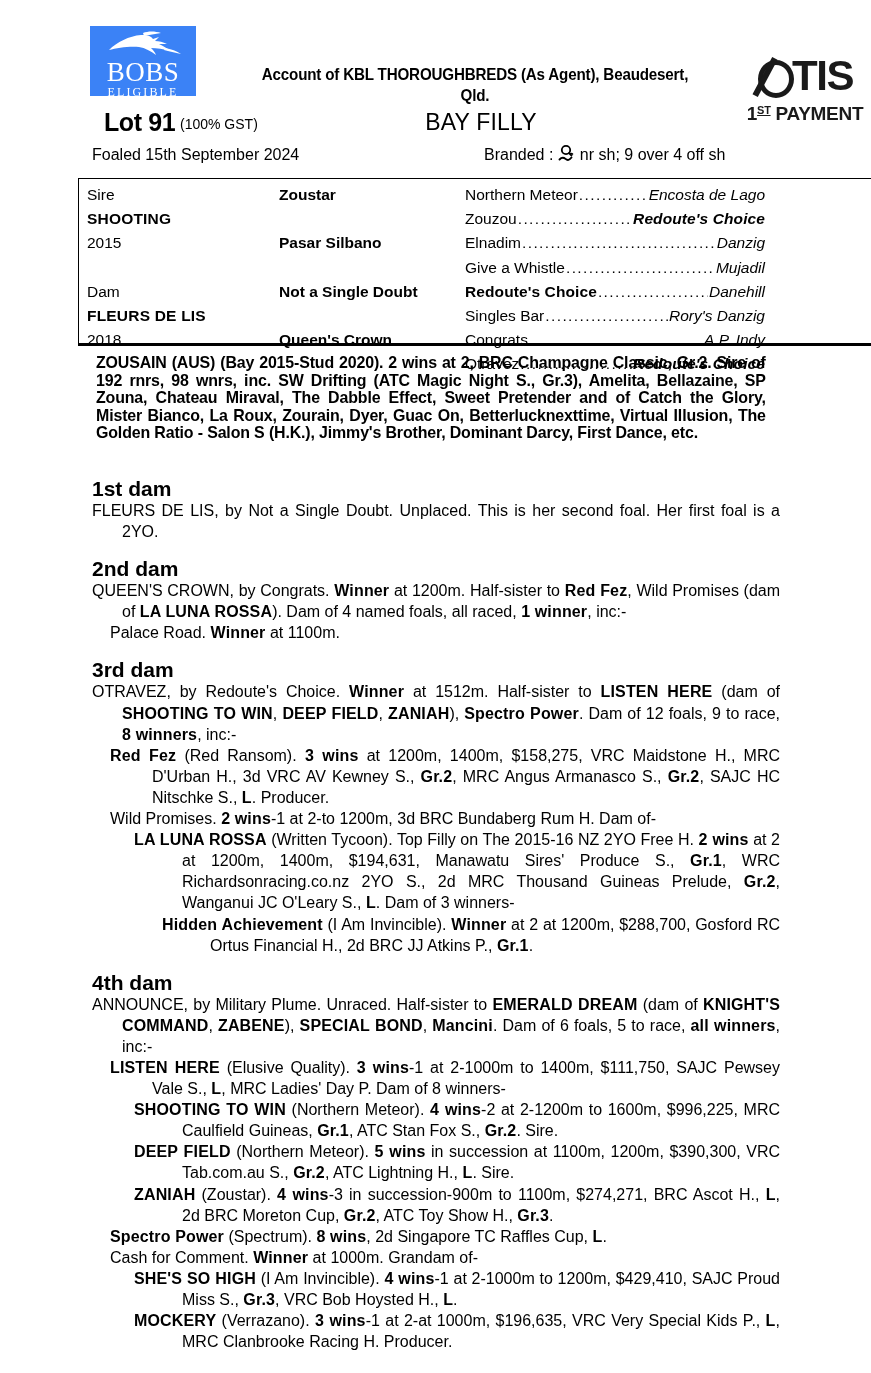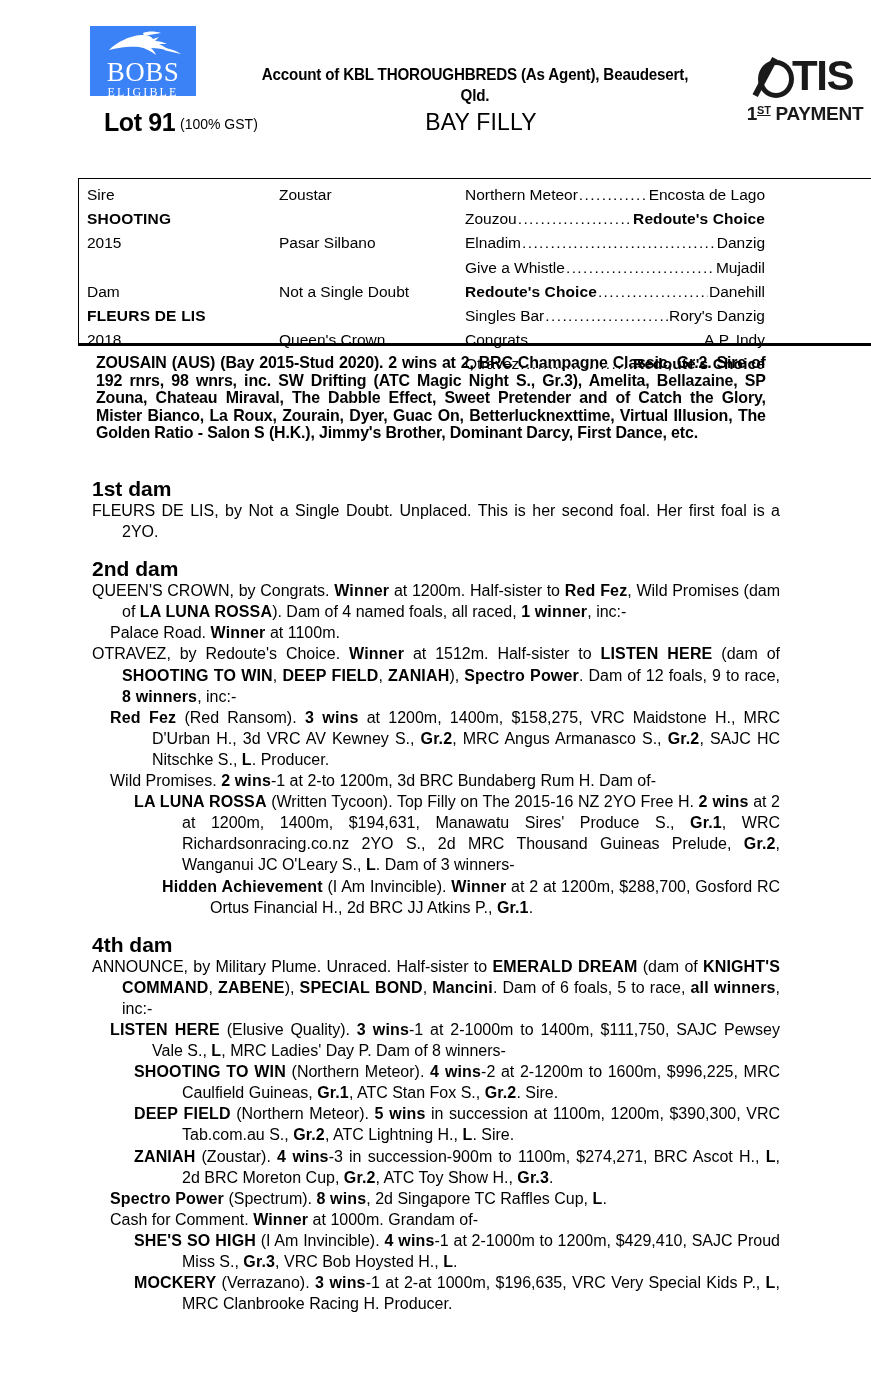--- a/index.html
+++ b/index.html
@@ -222,40 +222,40 @@
     border-right: 3.5px solid #000;
     box-sizing: border-box;
   }
   .ped-col {
     position: absolute;
     top: 4px;
     font-size: 15.5px;
     line-height: 24.2px;
   }
   .ped-c1 { left: 8px;   width: 190px; }
-  .ped-c2 { left: 200px; width: 180px; }
+  .ped-c2 { left: 200px; width: 180px; font-weight: bold; }
   .ped-c3 { left: 386px; width: 300px; }
   .ped-row { height: 24.2px; white-space: nowrap; overflow: hidden; }
   .ped-row.b { font-weight: bold; letter-spacing: 0.2px; }
   .ped-gp {
     display: flex;
     align-items: baseline;
     height: 24.2px;
     width: 300px;
   }
   .gp-a { white-space: nowrap; }
   .gp-dots {
     flex: 1 1 auto;
     overflow: hidden;
     white-space: nowrap;
     letter-spacing: 1.4px;
     margin: 0 1px;
     font-size: 15.5px;
   }
-  .gp-b { white-space: nowrap; }
+  .gp-b { white-space: nowrap; font-style: italic; }
   .gp-b.bold { font-weight: bold; letter-spacing: 0.1px; }
   .gp-a.bold { font-weight: bold; letter-spacing: 0.1px; }
 
   
   .sire-summary {
     position: absolute;
     left: 96px;
     top: 354px;
     width: 680px;
     font-weight: bold;
@@ -320,20 +320,32 @@
       <div class="otis-pay"><span>1</span><sup>ST</sup><span> PAYMENT</span></div>
     </div>
   </div>
 
   <div class="lot-line">
     <span class="lot-num">Lot 91</span>
     <span class="lot-gst">(100% GST)</span>
     <span class="colour-sex">BAY FILLY</span>
   </div>
 
+  <div class="foaled-line">
+    <span class="foaled-text">Foaled 15th September 2024</span>
+    <span class="branded-text"><span>Branded :</span>
+      <span class="brand-glyph">
+        <svg width="22" height="22" viewBox="0 0 22 22">
+          <circle cx="8" cy="7" r="4.2" fill="none" stroke="#000" stroke-width="1.8"></circle>
+          <path d="M10.5 9.5 L14 13" stroke="#000" stroke-width="1.8" fill="none"></path>
+          <path d="M12 11 q1.6 -1 3 0.4" stroke="#000" stroke-width="1.4" fill="none"></path>
+          <path d="M1.5 16.5 q3 -3.2 6 -0.6 t6 -1.4" stroke="#000" stroke-width="1.9" fill="none" stroke-linecap="round"></path>
+        </svg>
+      </span><span>nr sh; 9 over 4 off sh</span></span>
+  </div>
 
   <div class="ped-table">
     <div class="ped-col ped-c1">
         <div class="ped-row">Sire</div>
         <div class="ped-row b">SHOOTING</div>
         <div class="ped-row">2015</div>
         <div class="ped-row"></div>
         <div class="ped-row">Dam</div>
         <div class="ped-row b">FLEURS DE LIS</div>
         <div class="ped-row">2018</div>
@@ -399,20 +411,21 @@
       <div class="dam-block">
         <div class="dam-head">1st dam</div>
         <p class="p h1">FLEURS DE LIS, by Not a Single Doubt. Unplaced. This is her second foal. Her first foal is a 2YO.</p>
       </div>
       <div class="dam-block">
         <div class="dam-head">2nd dam</div>
         <p class="p h1">QUEEN'S CROWN, by Congrats. <b>Winner</b> at 1200m. Half-sister to <b>Red Fez</b>, Wild Promises (dam of <b>LA LUNA ROSSA</b>). Dam of 4 named foals, all raced, <b>1 winner</b>, inc:-</p>
         <p class="p h2">Palace Road. <b>Winner</b> at 1100m.</p>
       </div>
       <div class="dam-block">
+        <div class="dam-head">3rd dam</div>
         <p class="p h1">OTRAVEZ, by Redoute's Choice. <b>Winner</b> at 1512m. Half-sister to <b>LISTEN HERE</b> (dam of <b>SHOOTING TO WIN</b>, <b>DEEP FIELD</b>, <b>ZANIAH</b>), <b>Spectro Power</b>. Dam of 12 foals, 9 to race, <b>8 winners</b>, inc:-</p>
         <p class="p h2"><b>Red Fez</b> (Red Ransom). <b>3 wins</b> at 1200m, 1400m, $158,275, VRC Maidstone H., MRC D'Urban H., 3d VRC AV Kewney S., <b>Gr.2</b>, MRC Angus Armanasco S., <b>Gr.2</b>, SAJC HC Nitschke S., <b>L</b>. Producer.</p>
         <p class="p h2">Wild Promises. <b>2 wins</b>-1 at 2-to 1200m, 3d BRC Bundaberg Rum H. Dam of-</p>
         <p class="p h3"><b>LA LUNA ROSSA</b> (Written Tycoon). Top Filly on The 2015-16 NZ 2YO Free H. <b>2 wins</b> at 2 at 1200m, 1400m, $194,631, Manawatu Sires' Produce S., <b>Gr.1</b>, WRC Richardsonracing.co.nz 2YO S., 2d MRC Thousand Guineas Prelude, <b>Gr.2</b>, Wanganui JC O'Leary S., <b>L</b>. Dam of 3 winners-</p>
         <p class="p h4"><b>Hidden Achievement</b> (I Am Invincible). <b>Winner</b> at 2 at 1200m, $288,700, Gosford RC Ortus Financial H., 2d BRC JJ Atkins P., <b>Gr.1</b>.</p>
       </div>
       <div class="dam-block">
         <div class="dam-head">4th dam</div>
         <p class="p h1">ANNOUNCE, by Military Plume. Unraced. Half-sister to <b>EMERALD DREAM</b> (dam of <b>KNIGHT'S COMMAND</b>, <b>ZABENE</b>), <b>SPECIAL BOND</b>, <b>Mancini</b>. Dam of 6 foals, 5 to race, <b>all winners</b>, inc:-</p>
         <p class="p h2"><b>LISTEN HERE</b> (Elusive Quality). <b>3 wins</b>-1 at 2-1000m to 1400m, $111,750, SAJC Pewsey Vale S., <b>L</b>, MRC Ladies' Day P. Dam of 8 winners-</p>

